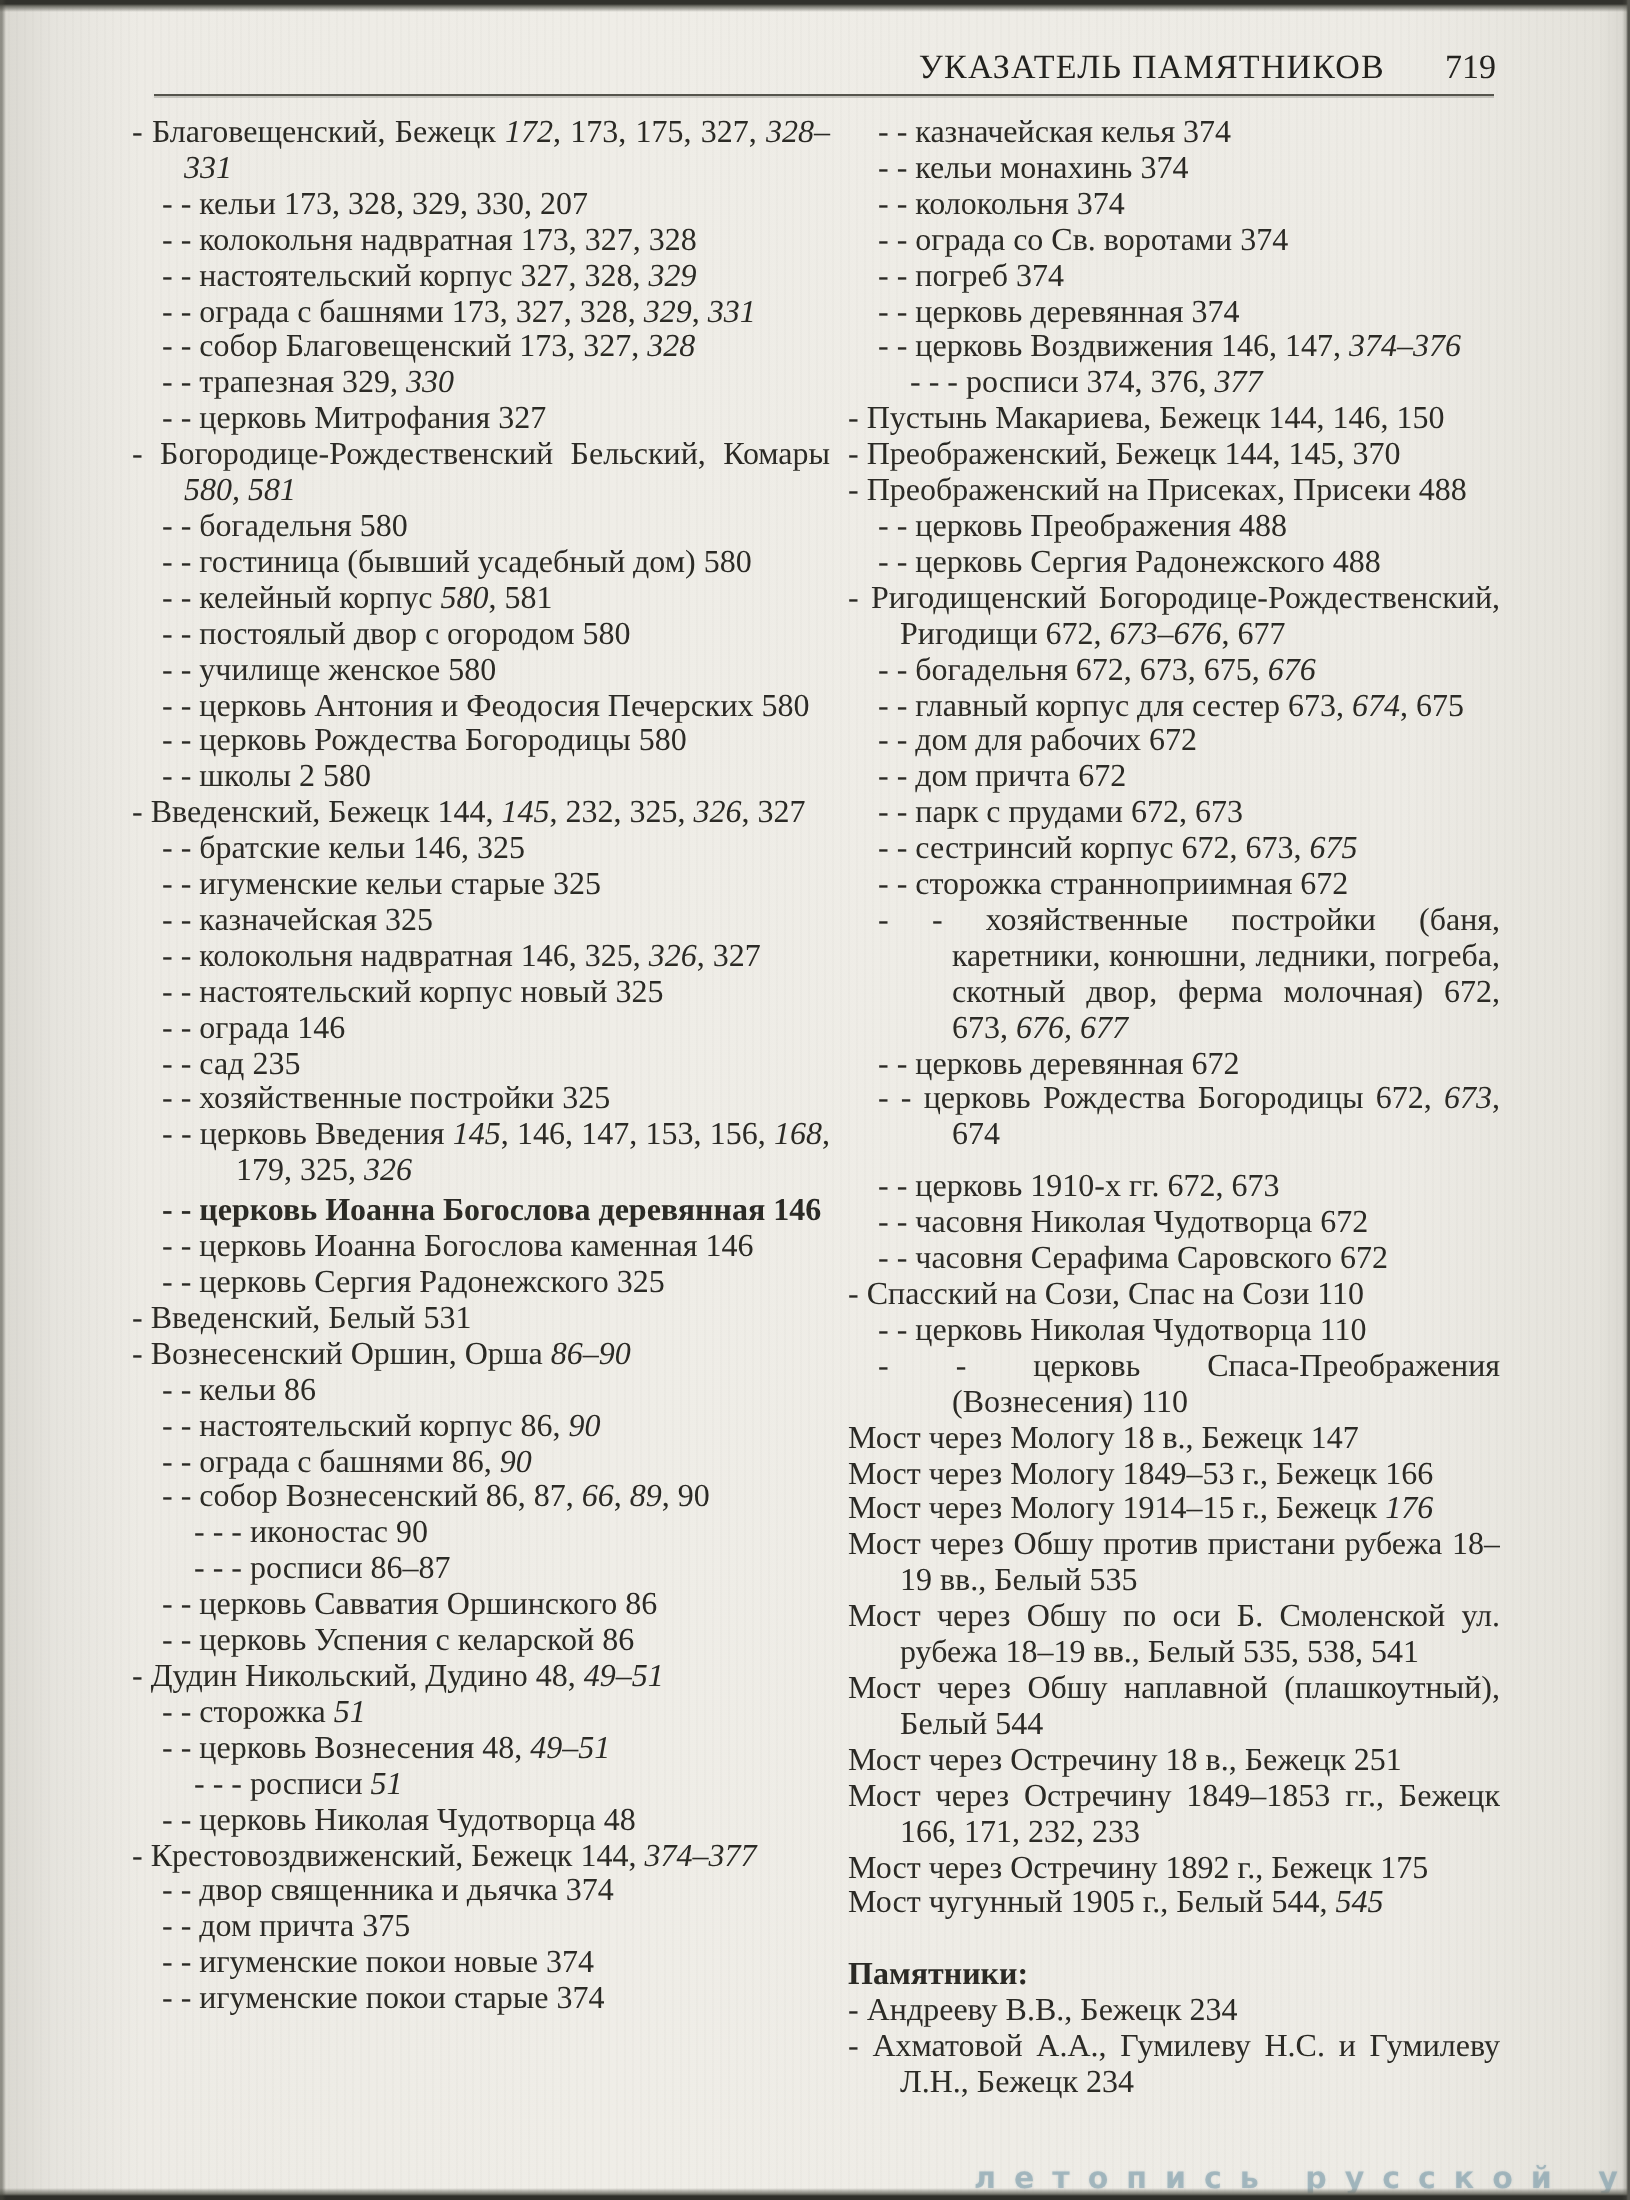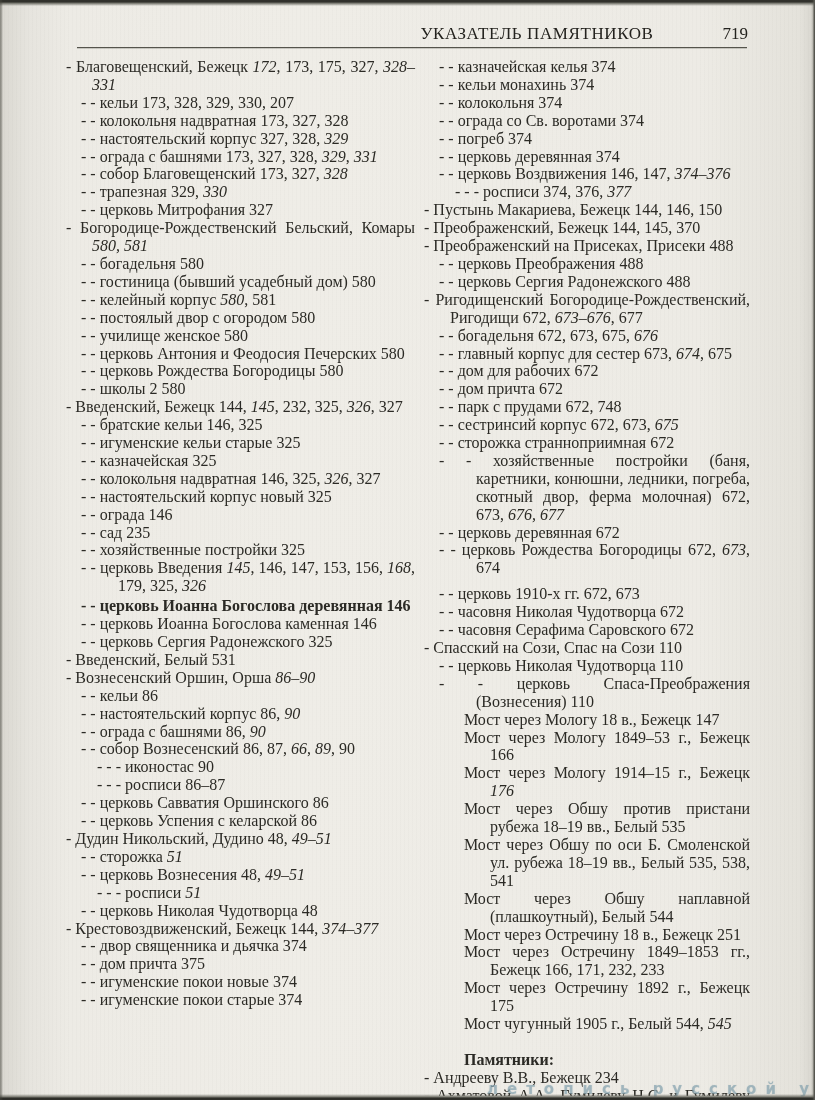--- a/index.html
+++ b/index.html
@@ -25,40 +25,40 @@
   .edge-right{position:absolute;top:0;bottom:0;right:0;width:4px;
     background:linear-gradient(270deg,#55554e 0 1px,rgba(90,90,80,0.25) 2px,rgba(0,0,0,0) 4px);}
   .edge-left{position:absolute;top:0;bottom:0;left:0;width:3px;
     background:linear-gradient(90deg,rgba(70,70,62,0.5) 0 1px,rgba(0,0,0,0) 3px);}
 
   .running-head{
     position:absolute;top:24px;right:67px;
     display:flex;align-items:flex-end;gap:30px;
     color:#23221e;font-size:17px;letter-spacing:0.6px;white-space:nowrap;
   }
-  .running-head .pageno{letter-spacing:0;margin-left:39px;}
+  .running-head .pageno{letter-spacing:0;}
   .head-rule{
     position:absolute;top:47px;left:77px;width:670px;height:1px;
     background:#55544c;box-shadow:0 1px 0 rgba(85,84,76,0.25);
   }
 
   .columns{
     position:absolute;left:66px;top:58px;width:684px;height:1038px;
     display:flex;gap:9px;overflow:hidden;
     color:#2b2a25;font-size:16px;line-height:17.9px;
   }
   .col{width:349px;}
   .col.right{width:326px;}
   .e{text-align:justify;}
   .e i{font-style:italic;}
   .e.bold{font-weight:bold;}
   .l0{padding-left:26px;text-indent:-26px;}
   .l1{margin-left:15px;padding-left:37px;text-indent:-37px;}
   .l2{margin-left:31px;padding-left:36px;text-indent:-36px;}
-  .l3{padding-left:26px;text-indent:-26px;margin-left:40px;}
+  .l3{padding-left:26px;text-indent:-26px;}
 
   .watermark{
     position:absolute;left:487px;top:1080px;white-space:nowrap;
     font-family:"DejaVu Sans","Liberation Sans",sans-serif;
     font-size:15px;font-weight:bold;letter-spacing:9px;
     color:rgba(128,158,172,0.55);
     text-shadow:0 0 1px rgba(128,158,172,0.35);
   }
 </style>
 </head>
@@ -138,21 +138,21 @@
         <div class="e l0">- Пустынь Макариева, Бежецк 144, 146, 150</div>
         <div class="e l0">- Преображенский, Бежецк 144, 145, 370</div>
         <div class="e l0">- Преображенский на Присеках, Присеки 488</div>
         <div class="e l1">- - церковь Преображения 488</div>
         <div class="e l1">- - церковь Сергия Радонежского 488</div>
         <div class="e l0">- Ригодищенский Богородице-Рождественский, Ригодищи 672, <i>673–676</i>, 677</div>
         <div class="e l1">- - богадельня 672, 673, 675, <i>676</i></div>
         <div class="e l1">- - главный корпус для сестер 673, <i>674</i>, 675</div>
         <div class="e l1">- - дом для рабочих 672</div>
         <div class="e l1">- - дом причта 672</div>
-        <div class="e l1">- - парк с прудами 672, 748</div>
+        <div class="e l1">- - парк с прудами 672, 673</div>
         <div class="e l1">- - сестринсий корпус 672, 673, <i>675</i></div>
         <div class="e l1">- - сторожка странноприимная 672</div>
         <div class="e l1">- - хозяйственные постройки (баня, каретники, конюшни, ледники, погреба, скотный двор, ферма молочная) 672, 673, <i>676, 677</i></div>
         <div class="e l1">- - церковь деревянная 672</div>
         <div class="e l1">- - церковь Рождества Богородицы 672, <i>673</i>, 674</div>
         <div class="e l1" style="margin-top: 8px;">- - церковь 1910-х гг. 672, 673</div>
         <div class="e l1">- - часовня Николая Чудотворца 672</div>
         <div class="e l1">- - часовня Серафима Саровского 672</div>
         <div class="e l0">- Спасский на Сози, Спас на Сози 110</div>
         <div class="e l1">- - церковь Николая Чудотворца 110</div>

